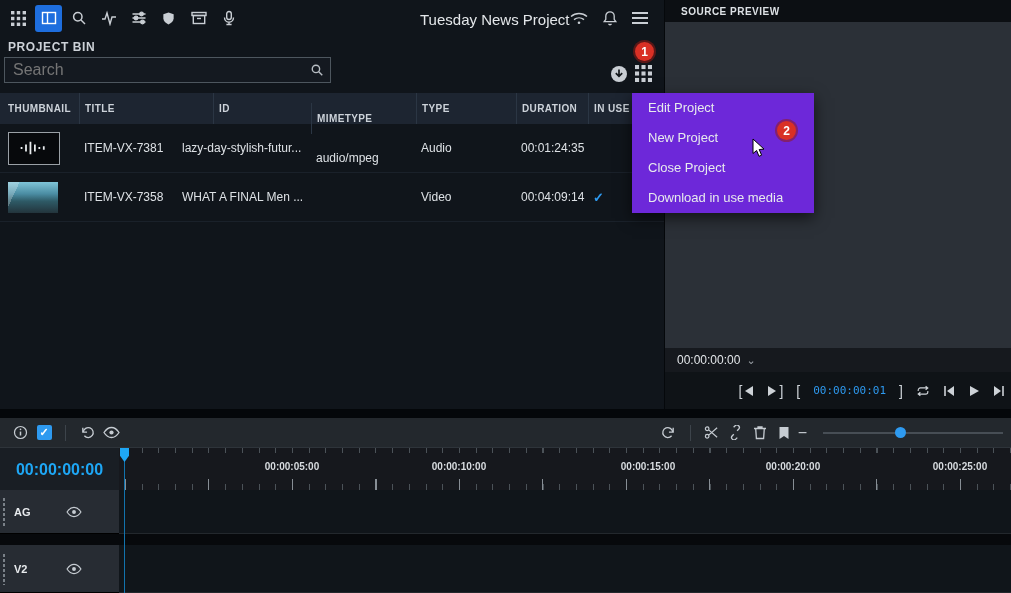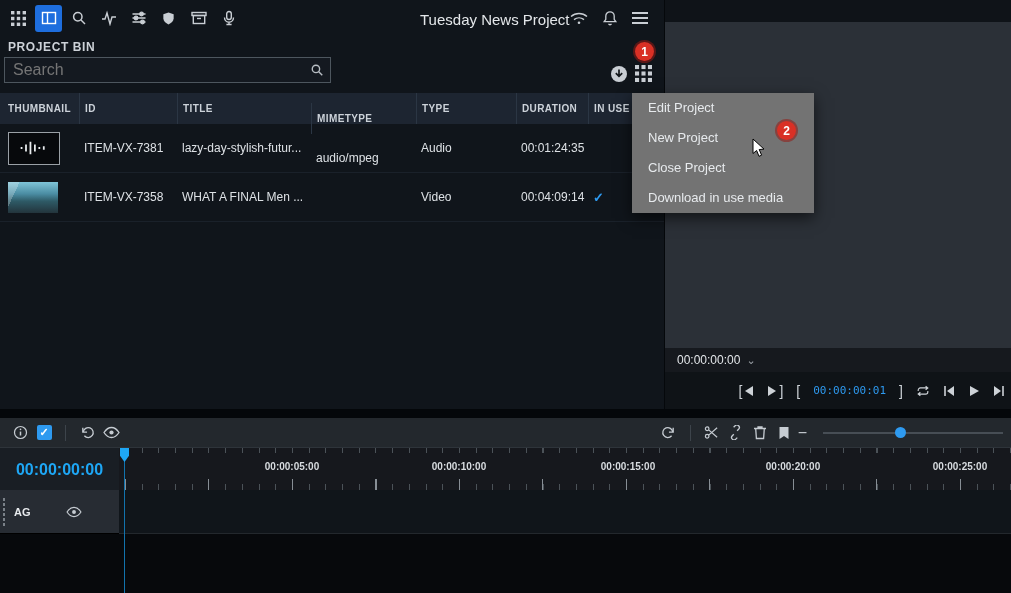--- a/index.html
+++ b/index.html
@@ -32,21 +32,21 @@
   .thead .cell{border-left:1px solid #2b3644;}
   .thead .cell.first{border-left:none;}
   .thumb{width:50px;height:31px;flex:none;}
   .thumb.audio{border:1px solid #9aa0a6;background:#07090c;display:flex;align-items:center;justify-content:center;}
   .thumb.video{background:
       linear-gradient(115deg, rgba(255,255,255,.25) 0 18%, transparent 18%),
       linear-gradient(180deg,#7fc4d8 0%,#4b8da3 38%,#2e5a66 62%,#23343c 100%);}
   .inuse-check{color:#2e9af0;font-size:13px;font-weight:bold;}
 
   
-  .project-menu{position:absolute;left:632px;top:93px;width:182px;background:#737373;box-shadow:0 5px 14px rgba(0,0,0,.6);z-index:6;}
+  .project-menu{position:absolute;left:632px;top:93px;width:182px;background:#6d28d9;box-shadow:0 5px 14px rgba(0,0,0,.6);z-index:6;}
   .menu-item{height:30px;line-height:30px;padding-left:16px;font-size:13px;color:#e7eaed;cursor:pointer;}
   .menu-item.hl{background:#1d2b3c;}
 
   
   .cursor{position:absolute;left:752px;top:138px;z-index:9;pointer-events:none;}
 
   
   .right-panel{position:absolute;left:664px;top:0;width:347px;height:409px;background:#0f1318;border-left:1px solid #05080b;box-sizing:border-box;}
   .sp-header{position:absolute;left:0;top:0;right:0;height:22px;background:#0c0f13;display:flex;align-items:center;padding-left:16px;
              font-size:10px;font-weight:bold;letter-spacing:.5px;color:#dde1e5;}
@@ -208,22 +208,22 @@
           <rect x="0" y="11.4" width="3.6" height="3.6"></rect>
           <rect x="5.7" y="11.4" width="3.6" height="3.6"></rect>
           <rect x="11.4" y="11.4" width="3.6" height="3.6"></rect>
         </svg>
     </div>
     <div class="badge" style="left:635px;top:42px;">1</div>
 
     <div class="bin-table">
       <div class="thead">
         <div class="cell c0 first">THUMBNAIL</div>
+        <div class="cell c2">TITLE</div>
         <div class="cell c1">ID</div>
-        <div class="cell c2">TITLE</div>
         <div class="cell c3">MIMETYPE</div>
         <div class="cell c4">TYPE</div>
         <div class="cell c5">DURATION</div>
         <div class="cell c6">IN USE</div>
       </div>
 
       <div class="trow">
         <div class="cell c0 first">
           <div class="thumb audio">
             <svg width="40" height="16" viewBox="0 0 44 18" stroke="#e8ebee" stroke-width="2">
@@ -264,20 +264,23 @@
     <div class="menu-item">Download in use media</div>
   </div>
   <div class="badge" style="left:777px;top:121px;">2</div>
   <div class="cursor">
     <svg width="14" height="20" viewBox="0 0 14 20">
         <path d="M1 1l0 14.5 3.6-3 2.4 5.8 2.6-1.1-2.4-5.7 4.8-.4z" fill="#fff" stroke="#000" stroke-width="1"></path>
       </svg>
   </div>
 
   <div class="right-panel">
+    <div class="sp-header">
+      <span>SOURCE PREVIEW</span>
+    </div>
     <div class="sp-view"></div>
     <div class="sp-tc-row">
       <span>00:00:00:00</span>
       <span class="chev">⌄</span>
     </div>
     <div class="sp-transport">
       <span class="tr-btn">
         <span class="tr-bracket">[</span>
         <svg width="10" height="10" viewBox="0 0 10 10" fill="#cdd2d7">
             <path d="M9 0L1 5l8 5z"></path>
@@ -383,21 +386,21 @@
         </span>
       </span>
     </div>
 
     <div class="tl-ruler">
       <div class="tc-cell">00:00:00:00</div>
       <div class="ruler">
         <span class="ticks-top"></span>
         <span class="ruler-label" style="left:173px;">00:00:05:00</span>
         <span class="ruler-label" style="left:340px;">00:00:10:00</span>
-        <span class="ruler-label" style="left:509px;">00:00:15:00</span>
+        <span class="ruler-label" style="left:529px;">00:00:15:00</span>
         <span class="ruler-label" style="left:674px;">00:00:20:00</span>
         <span class="ruler-label" style="left:841px;">00:00:25:00</span>
         <span class="ticks-minor"></span>
         <span class="ticks-major"></span>
       </div>
     </div>
 
     <div class="playhead-line"></div>
     <div class="playhead-head"></div>
 
@@ -409,16 +412,29 @@
           <span>
             <svg width="16" height="12" viewBox="0 0 17 13" fill="none" stroke="#c6ccd2" stroke-width="1.3">
                 <path d="M1 6.5S4.2 1.5 8.5 1.5 16 6.5 16 6.5s-3.2 5-7.5 5S1 6.5 1 6.5z"></path>
                 <circle cx="8.5" cy="6.5" r="2.1" fill="#c6ccd2" stroke="none"></circle>
               </svg>
           </span>
         </div>
         <div class="track-body"></div>
       </div>
 
+      <div class="track-row" style="top:55px;height:48px;">
+        <div class="track-head">
+          <span class="track-grip"></span>
+          <span class="track-name">V2</span>
+          <span>
+            <svg width="16" height="12" viewBox="0 0 17 13" fill="none" stroke="#c6ccd2" stroke-width="1.3">
+                <path d="M1 6.5S4.2 1.5 8.5 1.5 16 6.5 16 6.5s-3.2 5-7.5 5S1 6.5 1 6.5z"></path>
+                <circle cx="8.5" cy="6.5" r="2.1" fill="#c6ccd2" stroke="none"></circle>
+              </svg>
+          </span>
+        </div>
+        <div class="track-body"></div>
+      </div>
     </div>
   </div>
 
 </div>
 
 </body></html>

